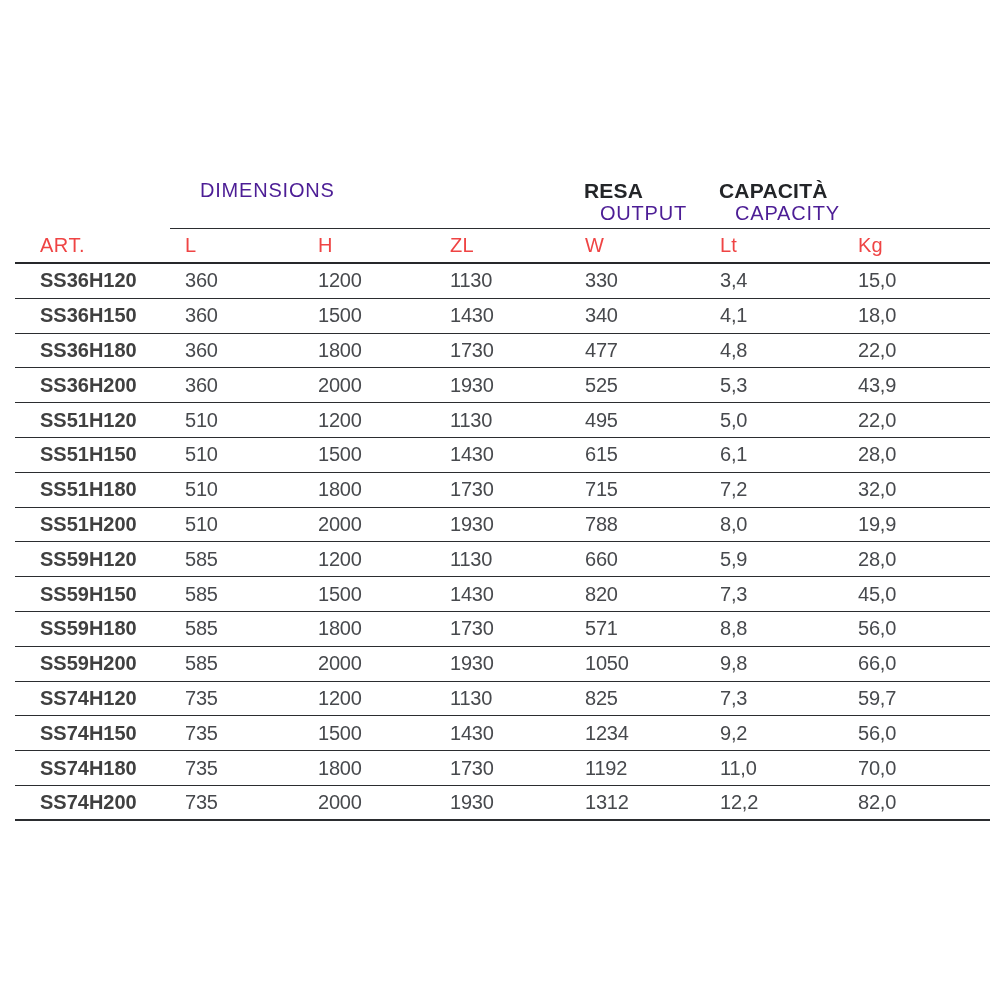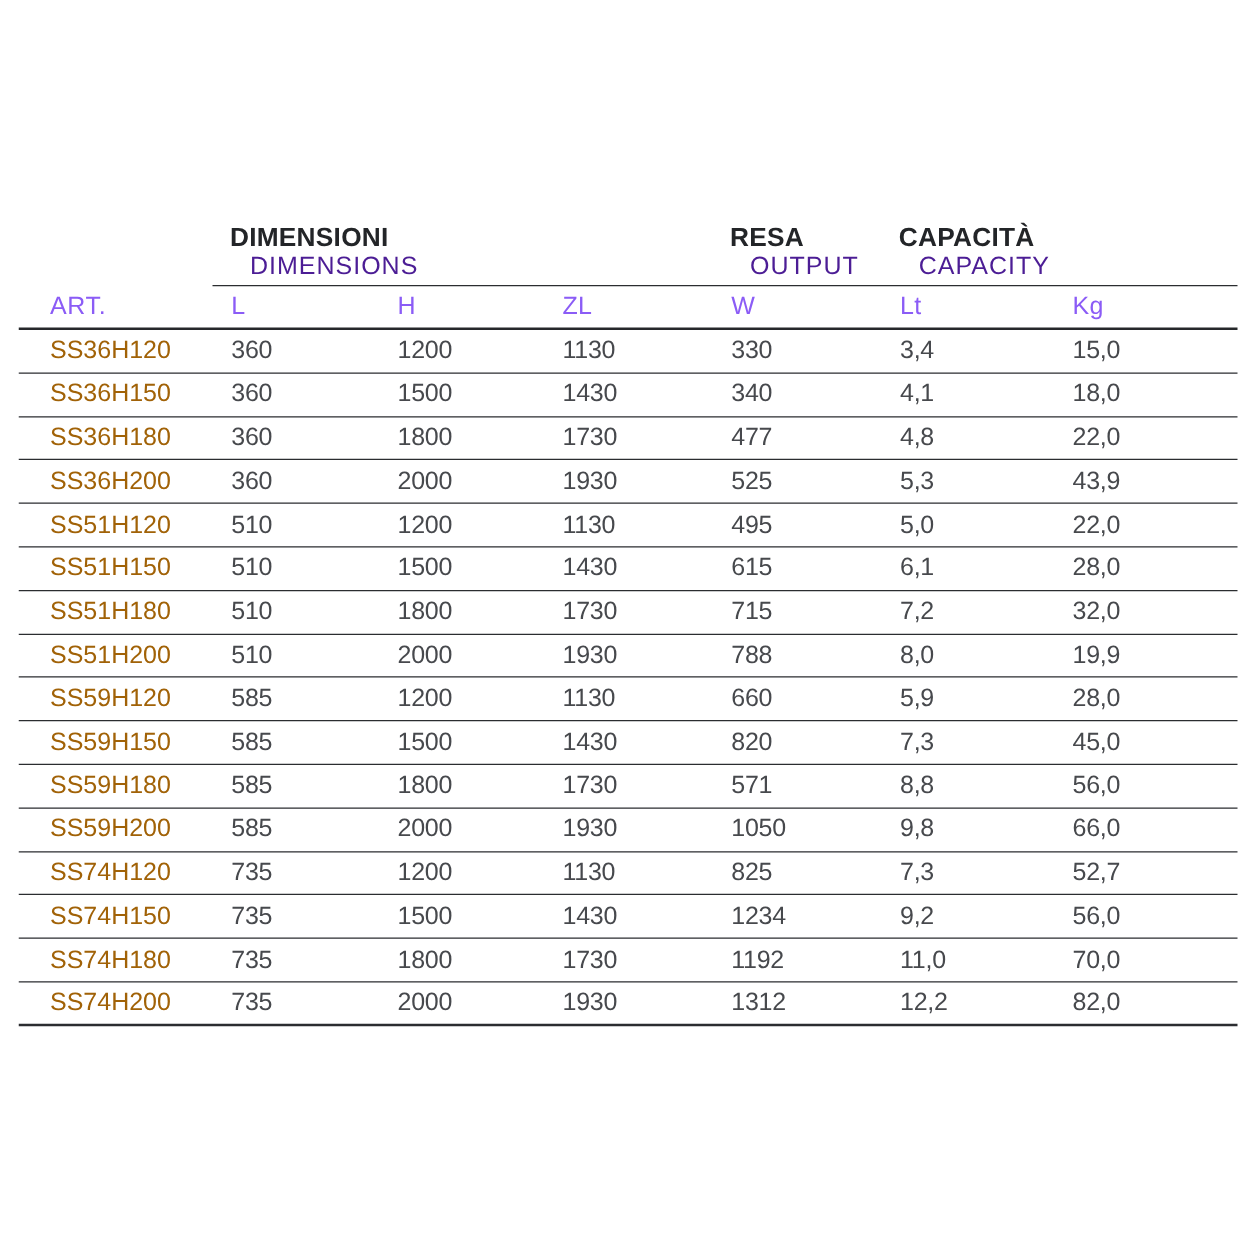--- a/index.html
+++ b/index.html
@@ -55,21 +55,21 @@
   .thin-rule {
     margin-left: 155px;
     border-top: 1.5px solid #2b2d30;
   }
 
   
   .units-row { height: 33px; align-items: center; }
   .unit-cell {
     font-size: 20px;
     letter-spacing: 0.2px;
-    color: #8b5cf6;
+    color: #ef4444;
     padding-left: 15px;
     white-space: nowrap;
   }
   .unit-cell.art-head { padding-left: 25px; letter-spacing: 0.5px; }
 
   .thick-rule { border-top: 2.5px solid #26282b; }
 
   
   .data-row {
     height: 34.8px;
@@ -79,34 +79,33 @@
   .data-row:last-child { border-bottom-width: 2.5px; }
   .cell {
     font-size: 20px;
     letter-spacing: -0.2px;
     color: #47494d;
     padding-left: 15px;
     white-space: nowrap;
   }
   .cell.art-cell {
     padding-left: 25px;
-    font-weight: normal;
+    font-weight: bold;
     letter-spacing: 0px;
-    color: #a16207;
+    color: #404040;
   }
 </style>
 </head>
 <body>
 
 <div class="sheet">
   <div class="spec-table">
 
     <div class="grid-row header-band">
       <div class="group-cell span3">
-        <div class="group-title">DIMENSIONI</div>
         <div class="group-sub">DIMENSIONS</div>
       </div>
       <div class="group-cell col5">
         <div class="group-title">RESA</div>
         <div class="group-sub">OUTPUT</div>
       </div>
       <div class="group-cell col6">
         <div class="group-title">CAPACITÀ</div>
         <div class="group-sub">CAPACITY</div>
       </div>
@@ -235,21 +234,21 @@
         <div class="cell">9,8</div>
         <div class="cell">66,0</div>
       </div>
         <div class="grid-row data-row">
         <div class="cell art-cell">SS74H120</div>
         <div class="cell">735</div>
         <div class="cell">1200</div>
         <div class="cell">1130</div>
         <div class="cell">825</div>
         <div class="cell">7,3</div>
-        <div class="cell">52,7</div>
+        <div class="cell">59,7</div>
       </div>
         <div class="grid-row data-row">
         <div class="cell art-cell">SS74H150</div>
         <div class="cell">735</div>
         <div class="cell">1500</div>
         <div class="cell">1430</div>
         <div class="cell">1234</div>
         <div class="cell">9,2</div>
         <div class="cell">56,0</div>
       </div>

